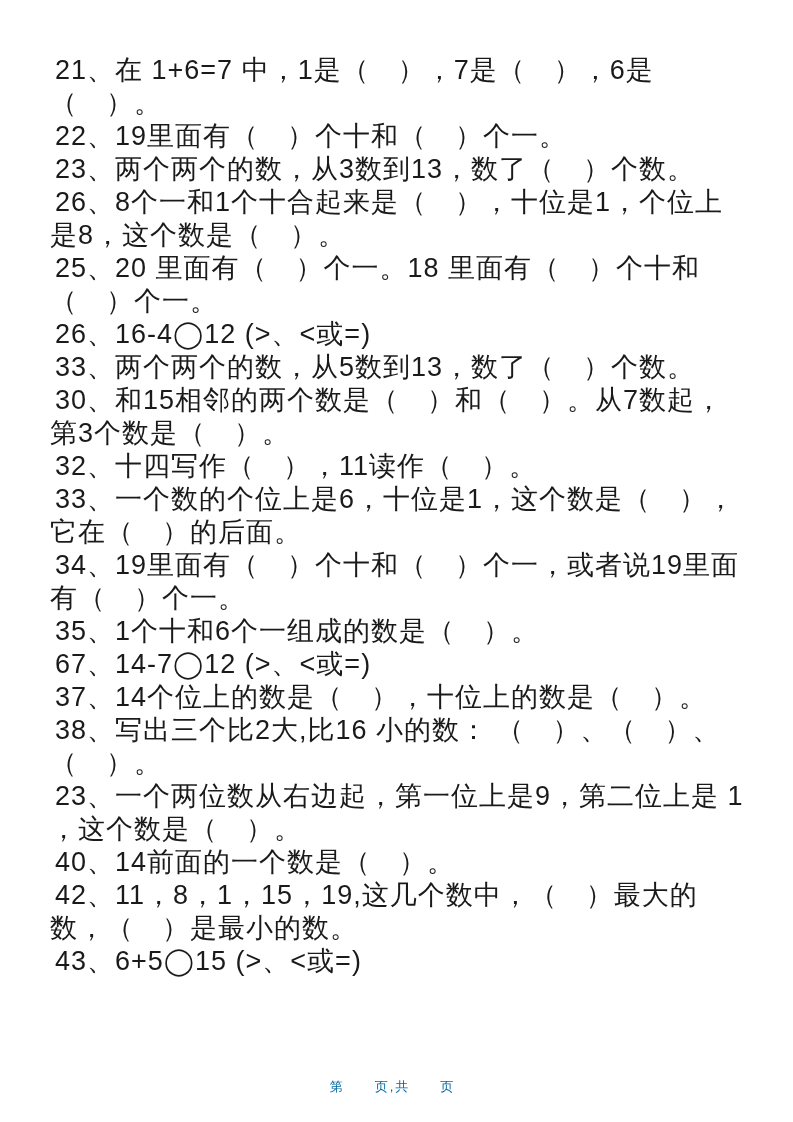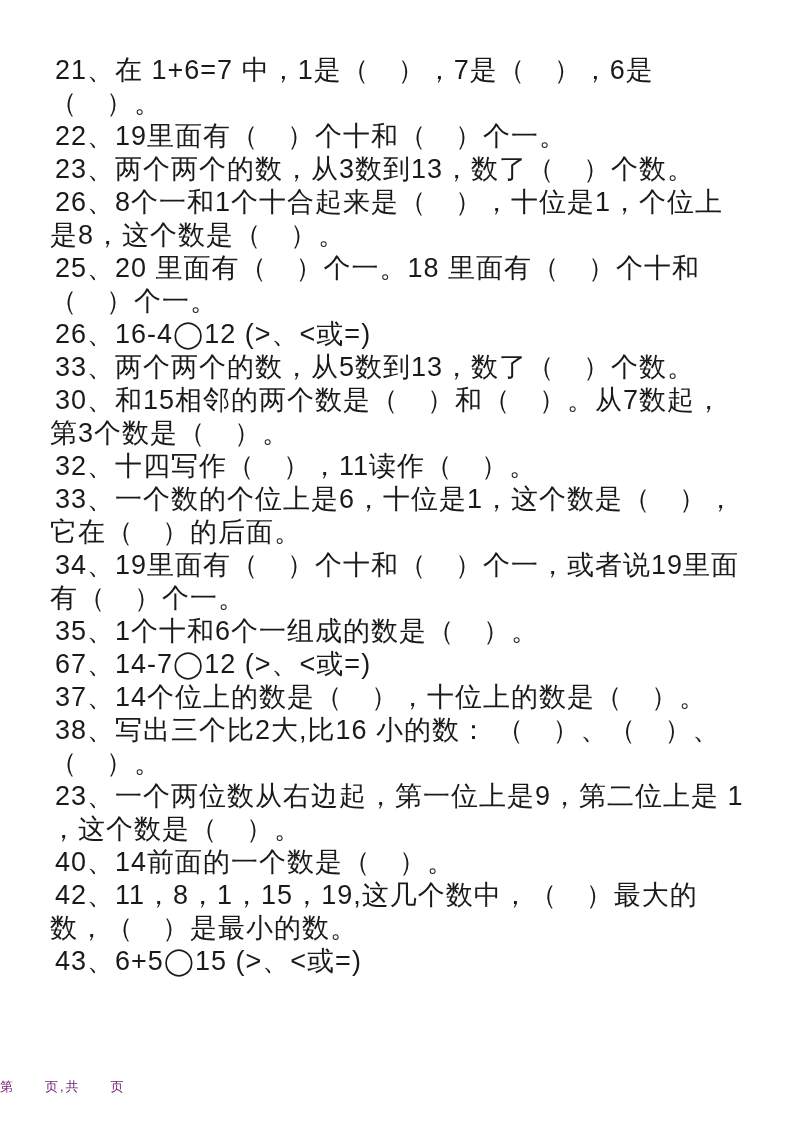--- a/index.html
+++ b/index.html
@@ -36,24 +36,24 @@
     font-weight: 400;
   }
   .qnum {
     white-space: nowrap;
   }
   .footer {
     position: absolute;
     left: 0;
     right: 8px;
     bottom: 30px;
-    text-align: left;
+    text-align: center;
     font-size: 13px;
     letter-spacing: 2px;
-    color: #701a75;
+    color: #0369a1;
   }
 </style>
 </head>
 <body>
 
 <div class="page" style="background: rgb(255, 255, 255); color: rgb(26, 26, 26);">
   <main class="content">
   <p class="question"><span class="qnum">21、</span><span class="qtext">在 1+6=7 中，1是（　），7是（　），6是（　）。</span></p>
 
   <p class="question"><span class="qnum">22、</span><span class="qtext">19里面有（　）个十和（　）个一。</span></p>

